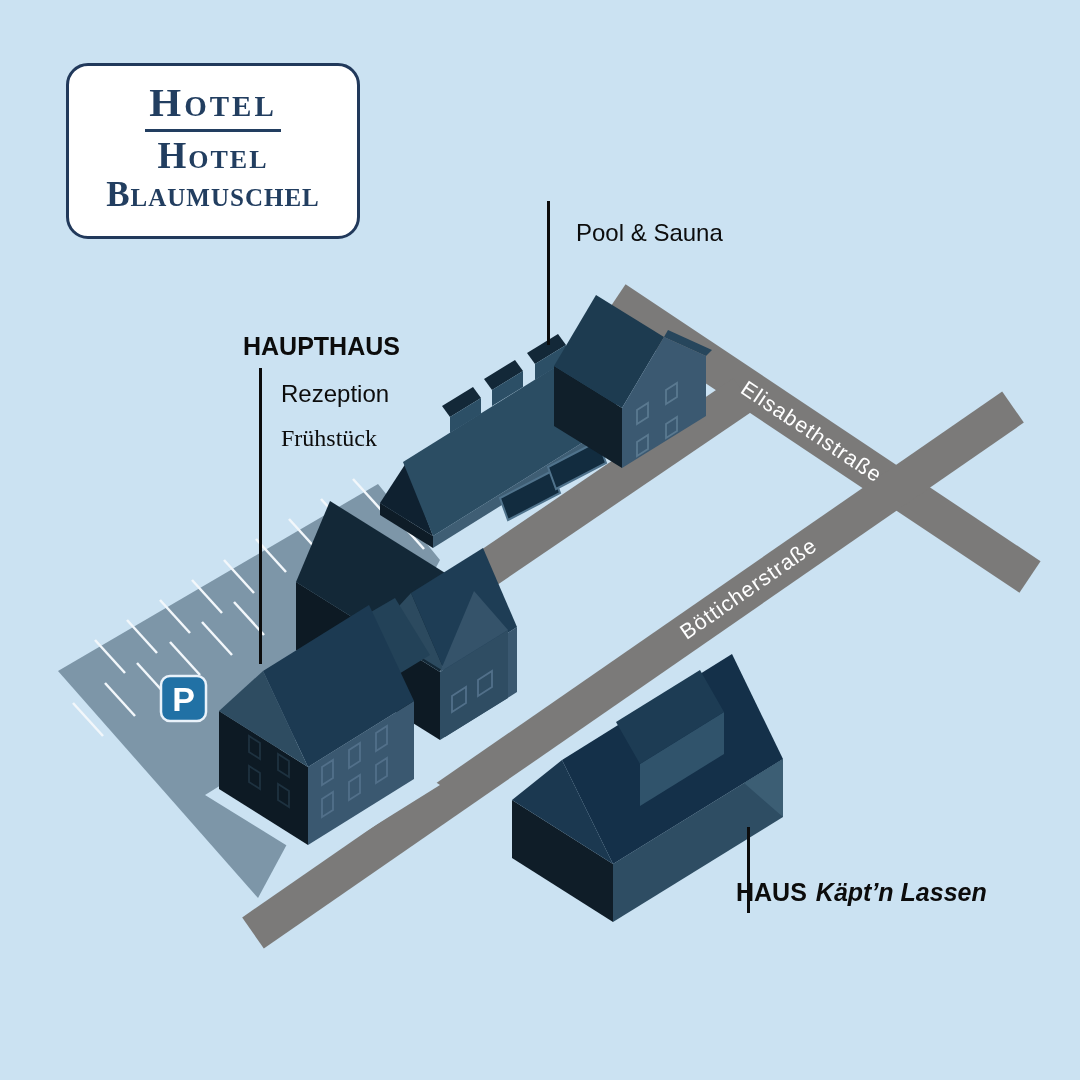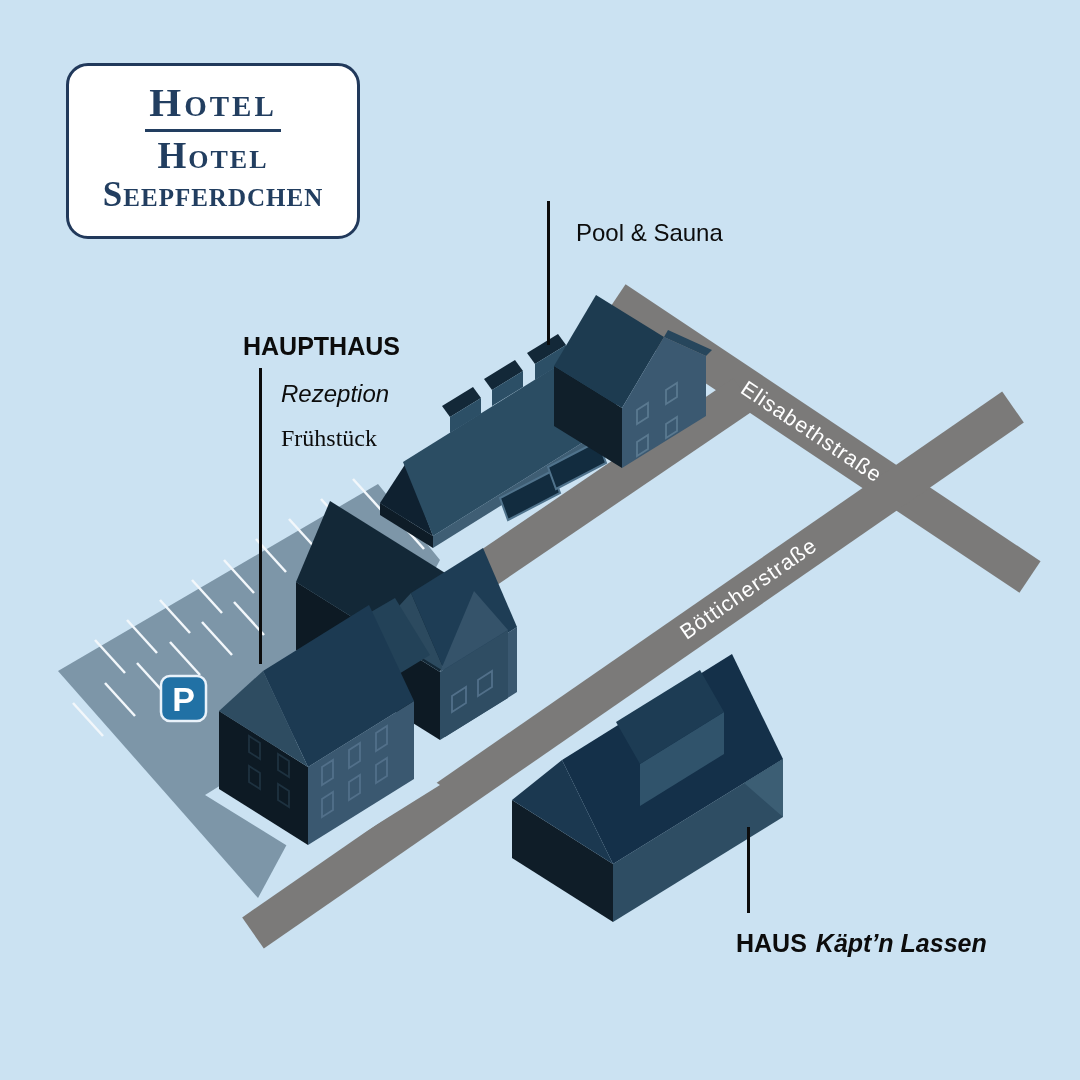--- a/index.html
+++ b/index.html
@@ -138,30 +138,30 @@
     <g>
       <text class="street-name" transform="translate(812,431) rotate(33.7)" text-anchor="middle" dy="8">Elisabethstraße</text>
       <text class="street-name" transform="translate(748,588) rotate(-34.7)" text-anchor="middle" dy="8">Bötticherstraße</text>
     </g>
   </svg>
 
   <div class="logo">
     <div class="logo-line1">Hotel</div>
     <div class="logo-divider"></div>
     <div class="logo-line2">Hotel</div>
-    <div class="logo-line3">Seepferdchen</div>
+    <div class="logo-line3">Blaumuschel</div>
   </div>
 
   <div class="leader" style="left:547px;top:201px;height:144px;"></div>
   <div class="leader" style="left:259px;top:368px;height:296px;"></div>
   <div class="leader" style="left:747px;top:827px;height:86px;"></div>
 
   <div class="bl label-sub" style="left:576px;top:221px;">Pool &amp; Sauna</div>
 
   <div class="bl label-title" style="left:243px;top:334px;text-align:center;">HAUPTHAUS</div>
-  <div class="bl label-sub" style="left:281px;top:382px;font-style:italic;">Rezeption</div>
+  <div class="bl label-sub" style="left:281px;top:382px;">Rezeption</div>
   <div class="bl label-sub" style="left:281px;top:426px;font-family:Liberation Serif, serif;">Frühstück</div>
 
-  <div class="bl label-title" style="left:736px;top:931px;">
+  <div class="bl label-title" style="left:736px;top:880px;">
     <span class="prefix">HAUS</span><span class="name">Käpt’n Lassen</span>
   </div>
 
 </div>
 
 </body></html>

